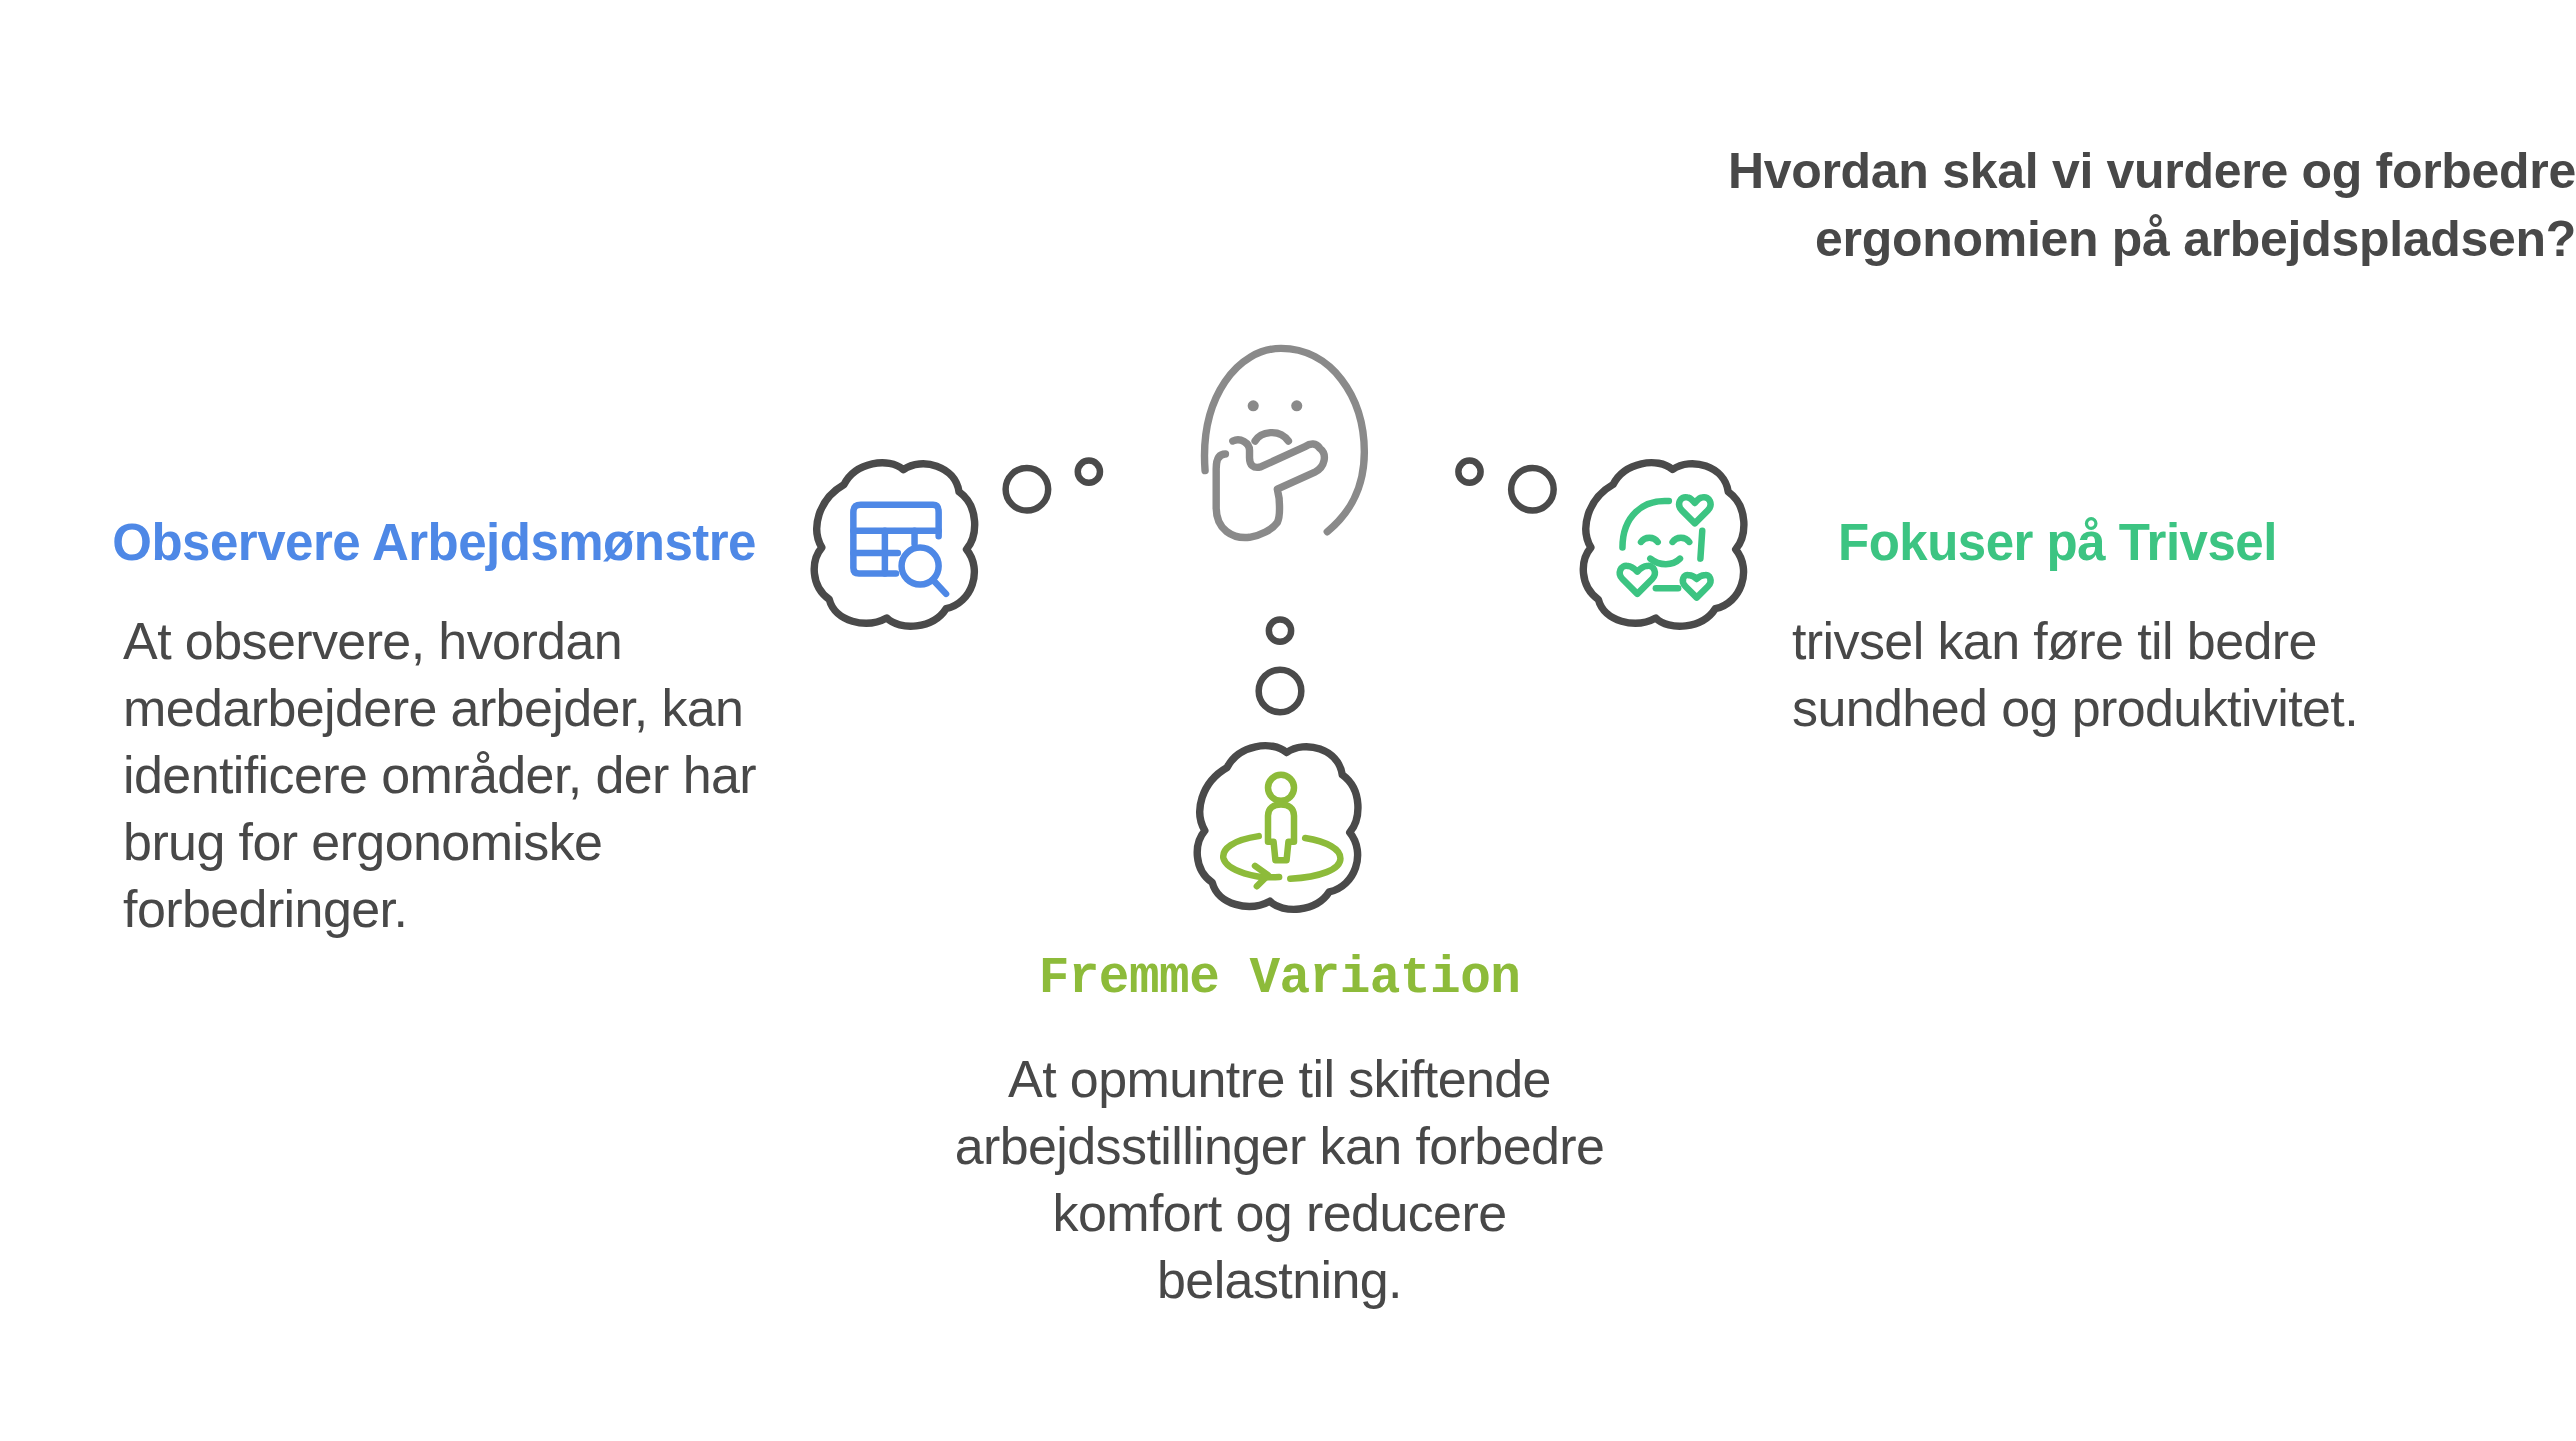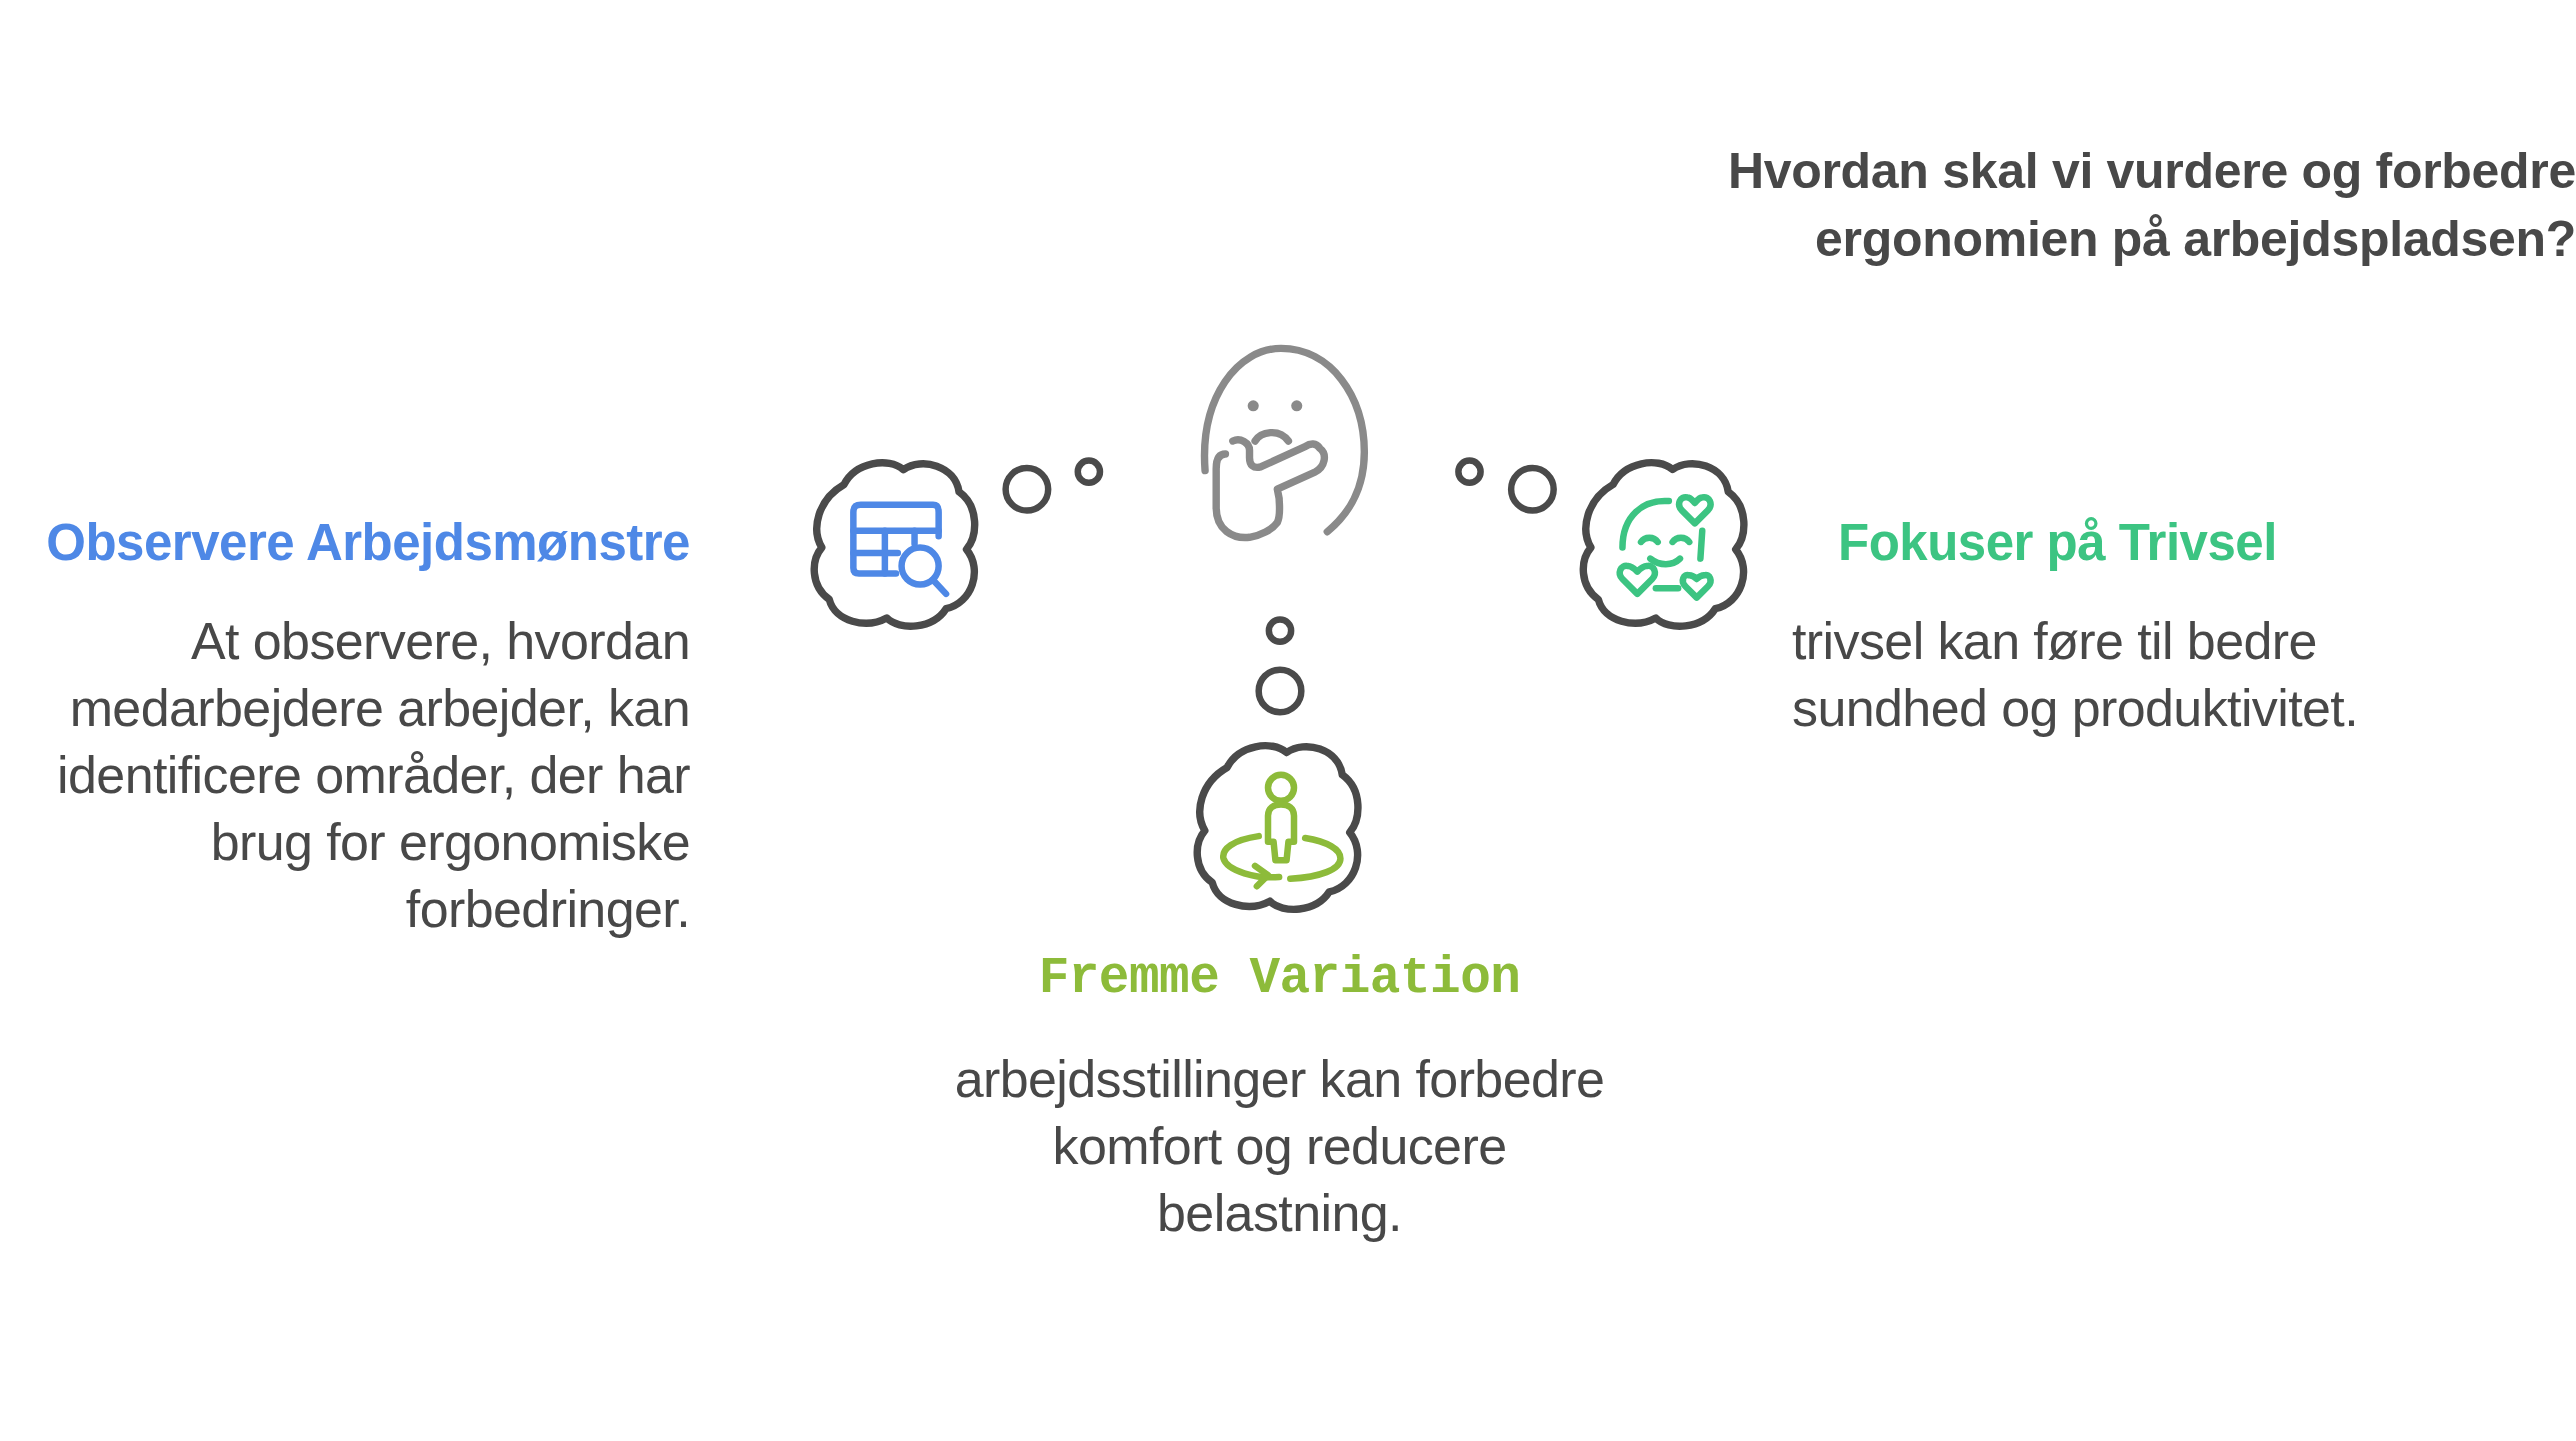--- a/index.html
+++ b/index.html
@@ -5,21 +5,21 @@
   html, body { margin:0; padding:0; background:#ffffff; }
   body { width:2576px; height:1441px; position:relative; overflow:hidden;
          font-family:"Liberation Sans", "DejaVu Sans", sans-serif; color:#484848; }
   .abs { position:absolute; }
   .title { left:0; width:2576px; top:137px; text-align:right; font-weight:bold;
            font-size:50px; line-height:68px; color:#484848; letter-spacing:-0.3px; }
   .title span { display:block; }
   .heading { font-weight:bold; font-size:51px; line-height:61px; white-space:nowrap; letter-spacing:-0.5px; }
   .body-text { font-size:52px; line-height:67px; color:#484848; letter-spacing:-0.6px; }
   .body-text span { display:block; white-space:nowrap; }
-  .left-block { right:1886px; text-align:right; }
+  .left-block { right:1820px; }
   .right-block { left:1792px; text-align:left; }
   .center-block { left:824px; width:911px; text-align:center; }
   svg { position:absolute; overflow:visible; }
 </style>
 </head>
 <body>
 
 <div class="abs title">
   <span>Hvordan skal vi vurdere og forbedre</span>
   <span>ergonomien på arbejdspladsen?</span>
@@ -110,17 +110,18 @@
 </div>
 <div class="abs body-text right-block" style="top:608px;">
   <span>trivsel kan føre til bedre</span>
   <span>sundhed og produktivitet.</span>
 </div>
 
 <div class="abs center-block" style="top:948px;font-family:Liberation Mono, monospace;">
   <div class="heading" style="color:#8dbb3a;">Fremme Variation</div>
 </div>
 <div class="abs body-text center-block" style="top:1046px;">
+  <span>At opmuntre til skiftende</span>
   <span>arbejdsstillinger kan forbedre</span>
   <span>komfort og reducere</span>
   <span>belastning.</span>
 </div>
 
 
 </body></html>

